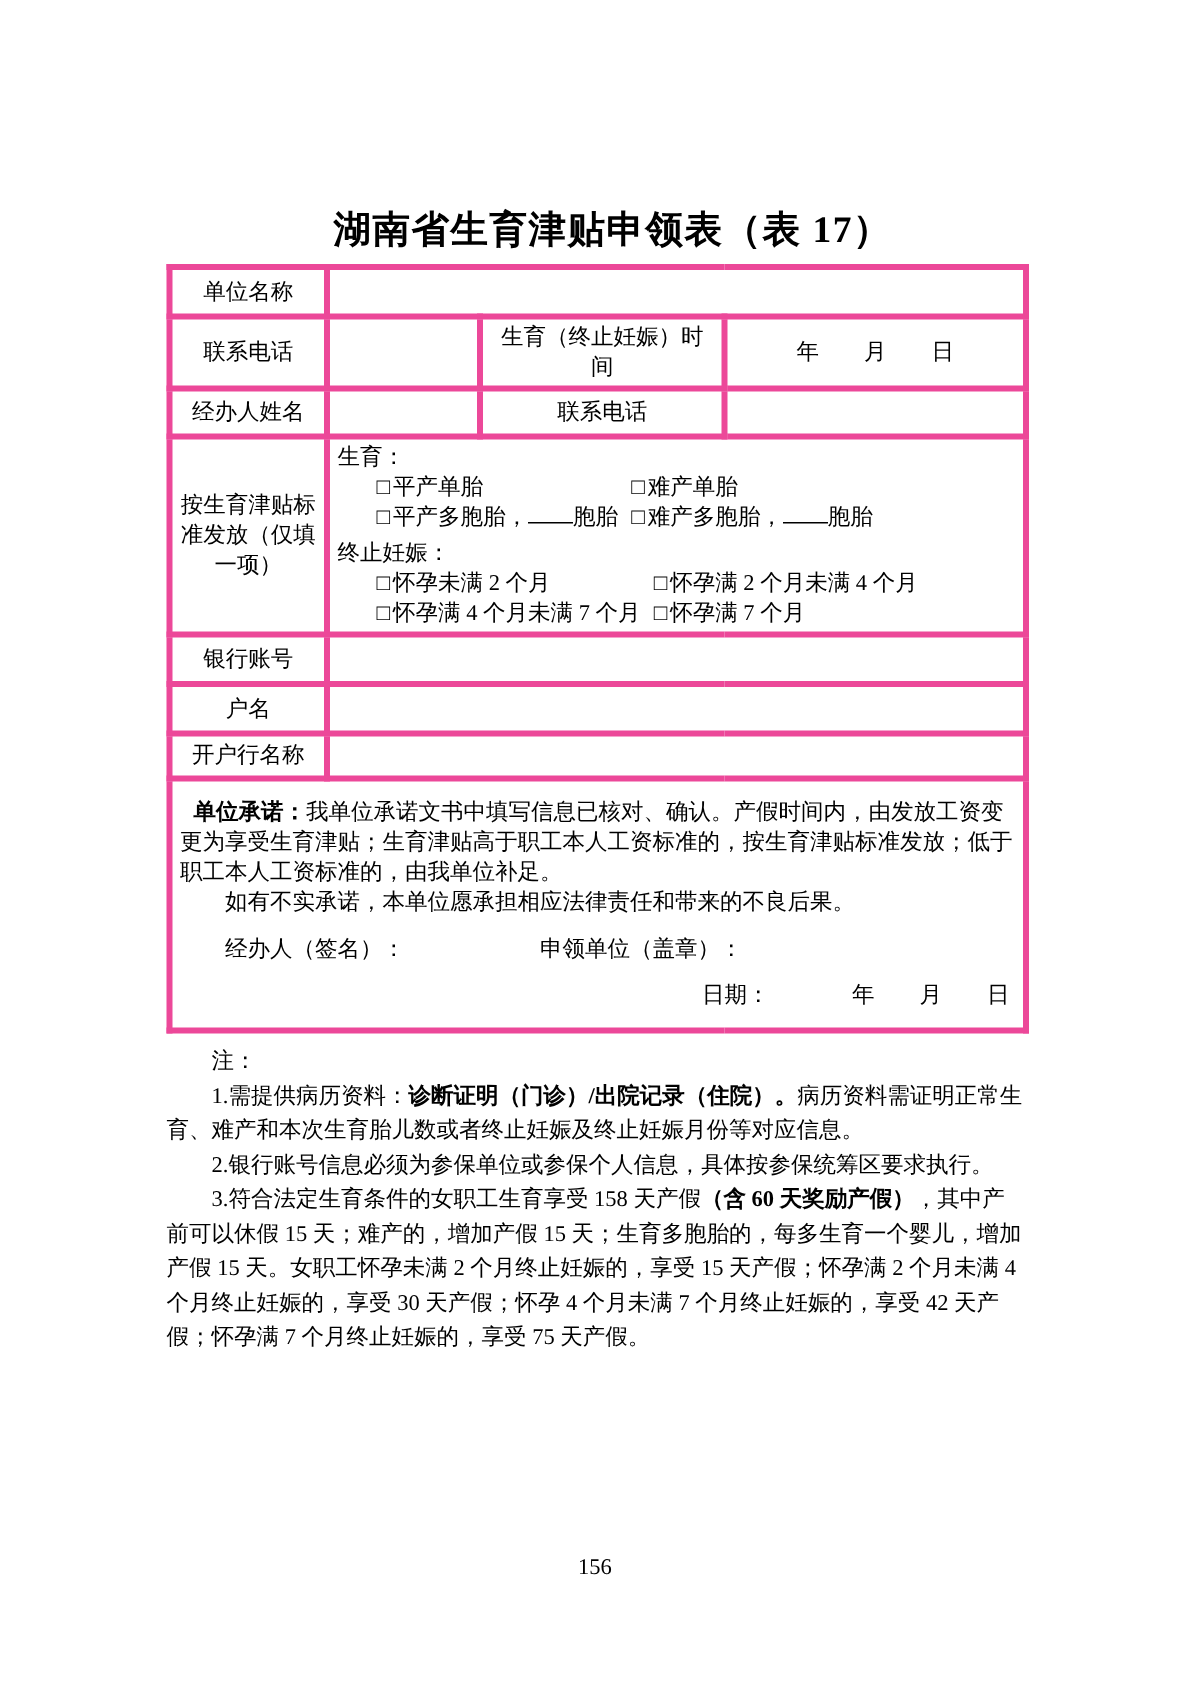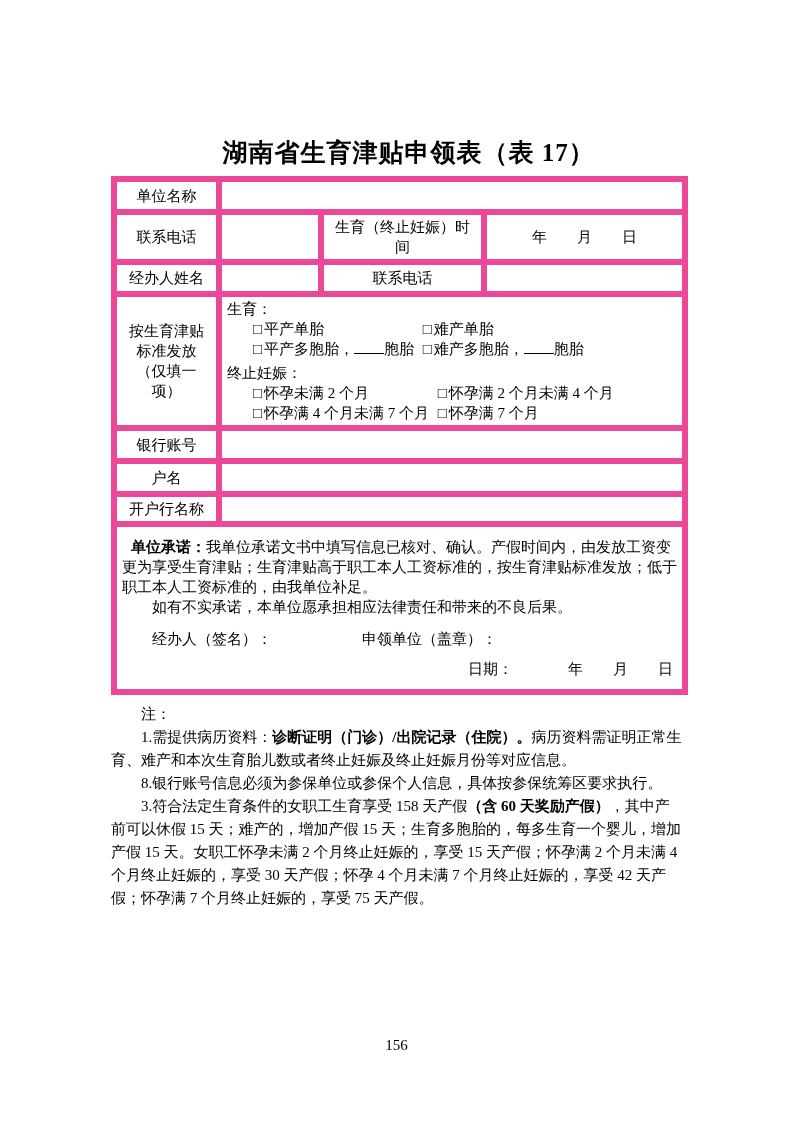--- a/index.html
+++ b/index.html
@@ -24,21 +24,21 @@
     top: 176px; left: 111px;
     width: 571px;
   }
   table.form {
     width: 571px;
     border-collapse: collapse;
     table-layout: fixed;
     font-size: 15px;
   }
   table.form td {
-    border: 6px solid #ec4899;
+    border: 4px solid #ec4899;
     padding: 2px 5px;
     vertical-align: middle;
     line-height: 20px;
   }
   td.lbl { text-align: center; }
   tr.h33 { height: 33px; }
   tr.h32 { height: 32px; }
   tr.h30 { height: 30px; }
 
   
@@ -64,21 +64,21 @@
 
   
   td.pc-cell { vertical-align: top; padding: 6px 6px 4px 6px; line-height: 23px; height: 84px; }
   .pc-p { text-indent: 0.6em; }
   .pc-sig { margin-top: 8px; padding-left: 231px; }
   .pc-date { margin-left: 68px; }
 
   td.uc-cell { vertical-align: top; padding: 6px 6px 4px 6px; line-height: 23px; height: 168px; }
   .uc-p { text-indent: 0.6em; }
   .uc-p2 { text-indent: 2em; }
-  .uc-sig { margin-top: 12px; padding-left: 30px; }
+  .uc-sig { margin-top: 12px; padding-left: 30px; font-family: Liberation Mono, monospace; }
   .uc-seal { margin-left: 90px; }
   .uc-dateline { margin-top: 10px; text-align: right; padding-right: 4px; }
   .uc-date { margin-left: 55px; }
 
   
   .notes { margin-top: 8px; font-size: 15px; line-height: 23px; }
   .notes p { text-indent: 2em; }
 
   .pageno {
     position: absolute;
@@ -169,18 +169,18 @@
             <span>日期：</span><span class="uc-date">年　　月　　日</span>
           </div>
         </td>
       </tr>
     </tbody>
   </table>
 
   <div class="notes">
     <p>注：</p>
     <p><span>1.需提供病历资料：</span><b>诊断证明（门诊）/出院记录（住院）。</b><span>病历资料需证明正常生育、难产和本次生育胎儿数或者终止妊娠及终止妊娠月份等对应信息。</span></p>
-    <p>8.银行账号信息必须为参保单位或参保个人信息，具体按参保统筹区要求执行。</p>
+    <p>2.银行账号信息必须为参保单位或参保个人信息，具体按参保统筹区要求执行。</p>
     <p><span>3.符合法定生育条件的女职工生育享受 158 天产假</span><b>（含 60 天奖励产假）</b><span>，其中产前可以休假 15 天；难产的，增加产假 15 天；生育多胞胎的，每多生育一个婴儿，增加产假 15 天。女职工怀孕未满 2 个月终止妊娠的，享受 15 天产假；怀孕满 2 个月未满 4 个月终止妊娠的，享受 30 天产假；怀孕 4 个月未满 7 个月终止妊娠的，享受 42 天产假；怀孕满 7 个月终止妊娠的，享受 75 天产假。</span></p>
   </div>
 </div>
 
 <div class="pageno">156</div>
 
 </body></html>

